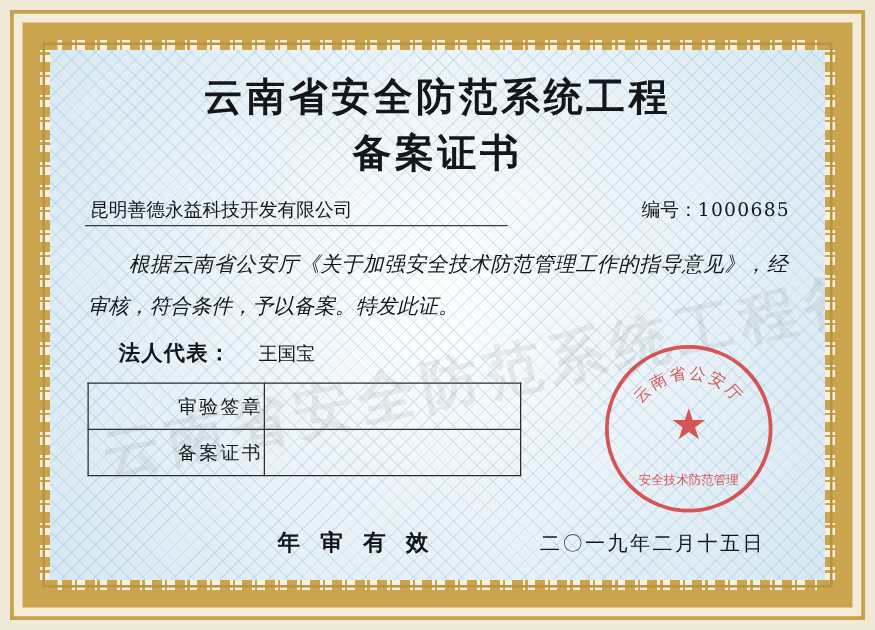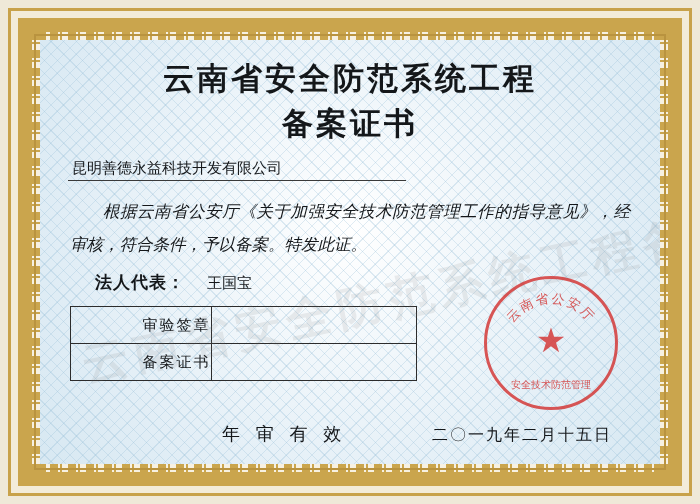--- a/index.html
+++ b/index.html
@@ -205,21 +205,21 @@
     right: 22px;
     bottom: 18px;
     display: flex;
     align-items: flex-end;
     justify-content: space-between;
     font-family: "DejaVu Serif", serif;
     color: #14171a;
   }
   .footer-left {
     font-size: 18px;
-    font-weight: normal;
+    font-weight: bold;
     letter-spacing: 5px;
     margin-left: 160px;
   }
   .footer-right {
     font-size: 16px;
     letter-spacing: 2px;
     margin-right: 26px;
   }
 
   
@@ -288,20 +288,23 @@
 
     <div class="watermark">云南省安全防范系统工程备案证书</div>
 
     <div class="title-block">
       <div class="title-line title-line1">云南省安全防范系统工程</div>
       <div class="title-line title-line2">备案证书</div>
     </div>
 
     <div class="row-company">
       <div class="company-name">昆明善德永益科技开发有限公司</div>
+      <div class="number-wrap">
+        <span>编号：</span><span class="number-value">1000685</span>
+      </div>
     </div>
 
     <div class="body-text">根据云南省公安厅《关于加强安全技术防范管理工作的指导意见》，经审核，符合条件，予以备案。特发此证。</div>
 
     <div class="legal-row">
       <span class="legal-label">法人代表：</span>
       <span class="legal-value">王国宝</span>
     </div>
 
     <div class="table-wrap">

